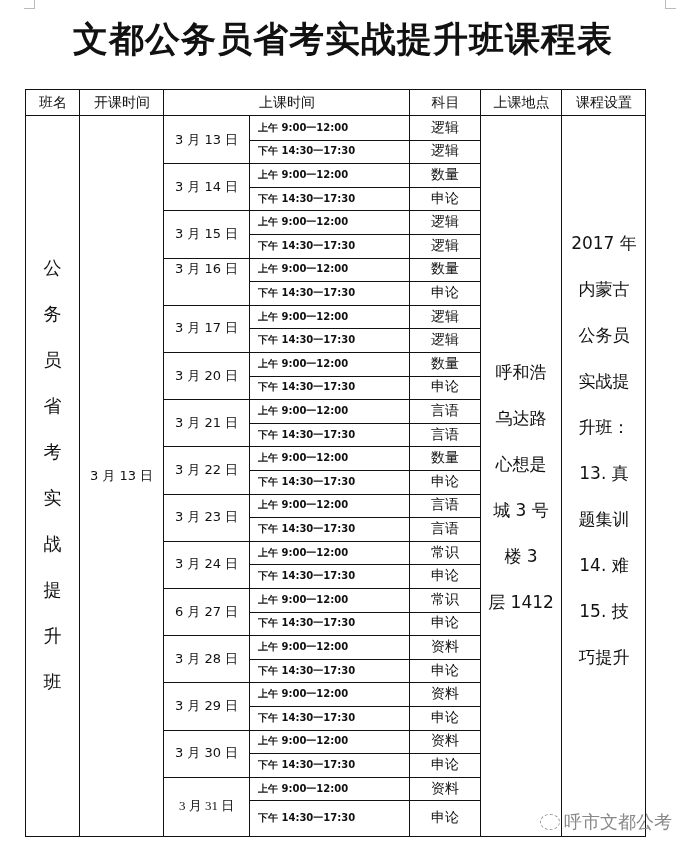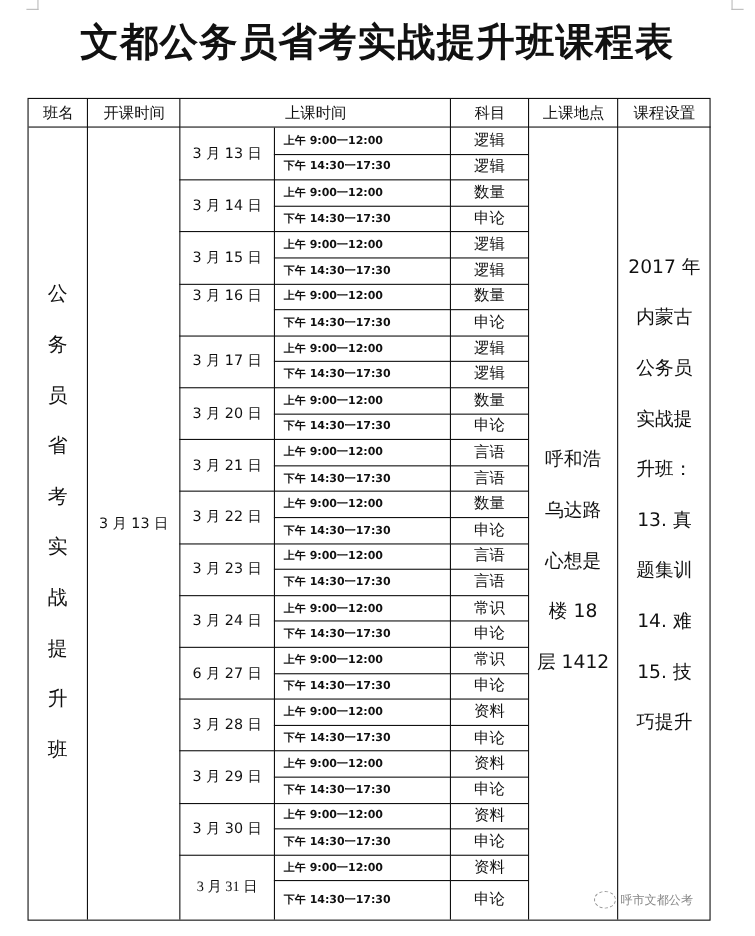--- a/index.html
+++ b/index.html
@@ -15,21 +15,21 @@
   .cell { position: absolute; box-sizing: border-box; display: flex; align-items: center;
           justify-content: center; font-size: 13px; }
   .hdr { top: 0; height: 26px; border-bottom: 1px solid #111; font-size: 14px; }
   .vline { position: absolute; top: 0; bottom: 0; width: 0; border-left: 1px solid #111; }
   .hline { position: absolute; height: 0; border-top: 1px solid #111; }
   .vertical-text { flex-direction: column; font-size: 18px; line-height: 46px; }
   .multi { flex-direction: column; font-size: 17px; line-height: 46px; text-align: center; }
   .slot-time { justify-content: flex-start; padding-left: 8px; font-size: 10px; white-space: pre; font-weight: bold; }
   .date { font-size: 13px; }
   .subj { font-size: 14px; }
-  .watermark { position: absolute; left: 540px; top: 810px; font-size: 11px; color: #888;
+  .watermark { position: absolute; left: 540px; top: 810px; font-size: 18px; color: #888;
                display: flex; align-items: center; gap: 4px; }
   .wm-icon { width: 18px; height: 14px; border: 1px dashed #999; border-radius: 50%; }
 </style>
 </head>
 <body>
 
 <div class="corner tl"></div>
 <div class="corner tr"></div>
 
 <div class="title">文都公务员省考实战提升班课程表</div>
@@ -62,21 +62,22 @@
       <span>升</span>
       <span>班</span>
     </div>
 
   <div class="cell date" style="left:54px;width:83px;top:26px;height:720px">3 月 13 日</div>
 
   <div class="cell multi" style="left:455px;width:80px;top:205px;height:330px;justify-content:flex-end" id="location">
       <span>呼和浩</span>
       <span>乌达路</span>
       <span>心想是</span>
-      <span>楼 18</span>
+      <span>城 3 号</span>
+      <span>楼 3</span>
       <span>层 1412</span>
     </div>
 
   <div class="cell multi" style="left:536px;width:84px;top:130px;height:520px;justify-content:flex-start" id="course">
       <span>2017 年</span>
       <span>内蒙古</span>
       <span>公务员</span>
       <span>实战提</span>
       <span>升班：</span>
       <span>13. 真</span>

